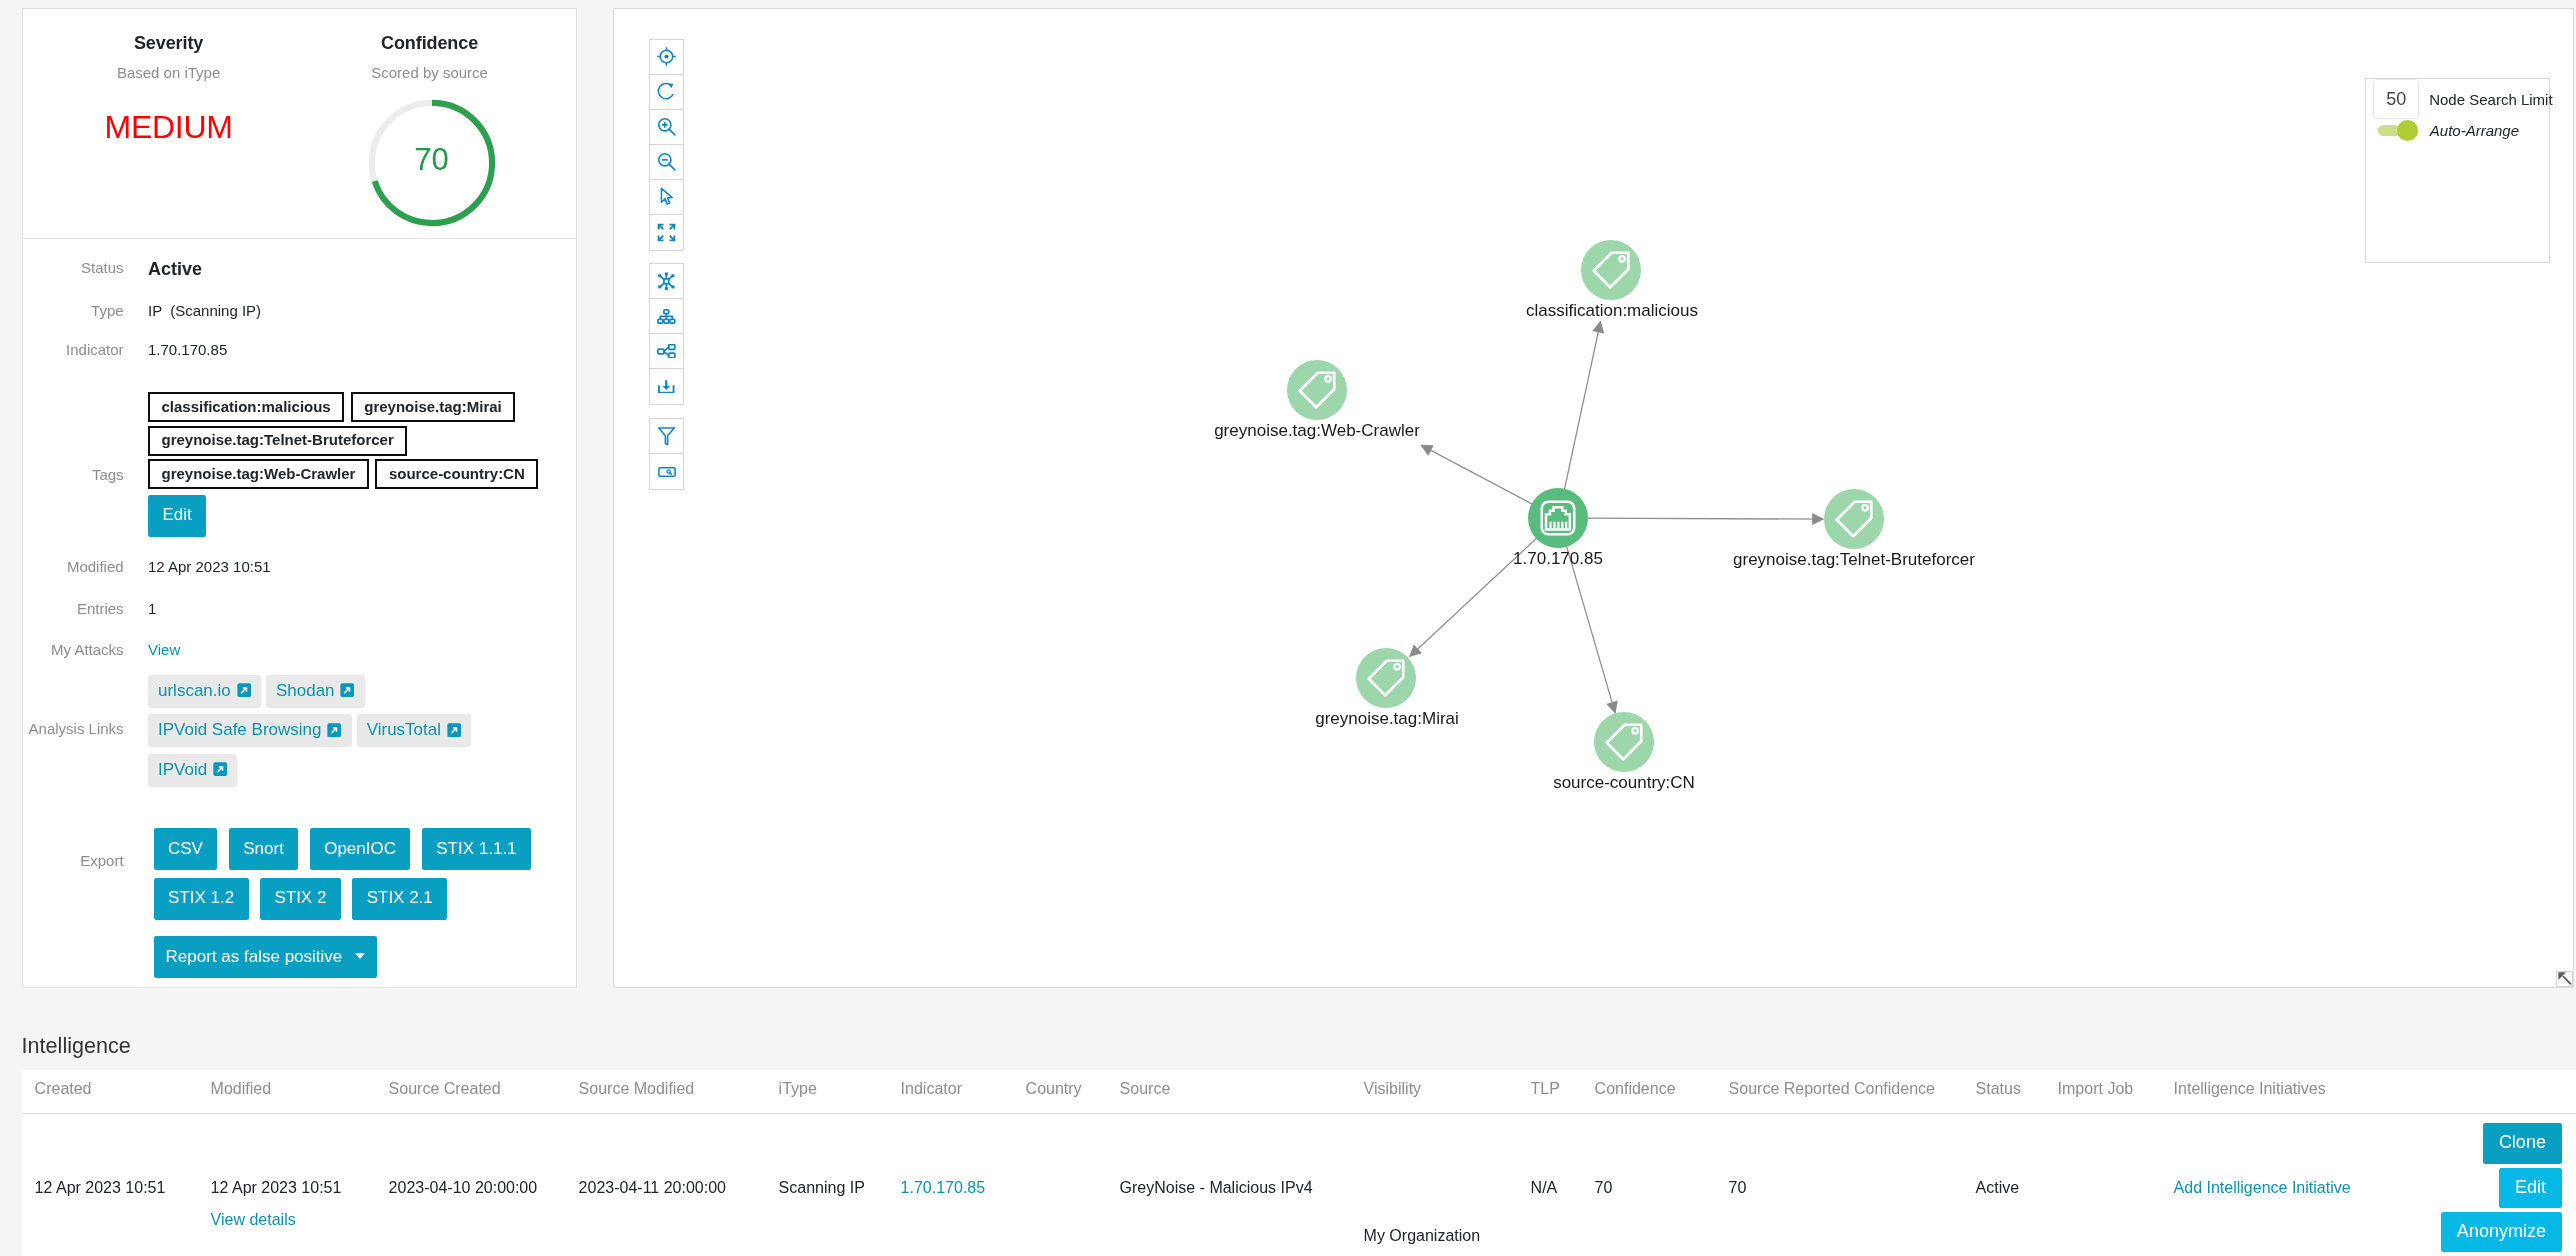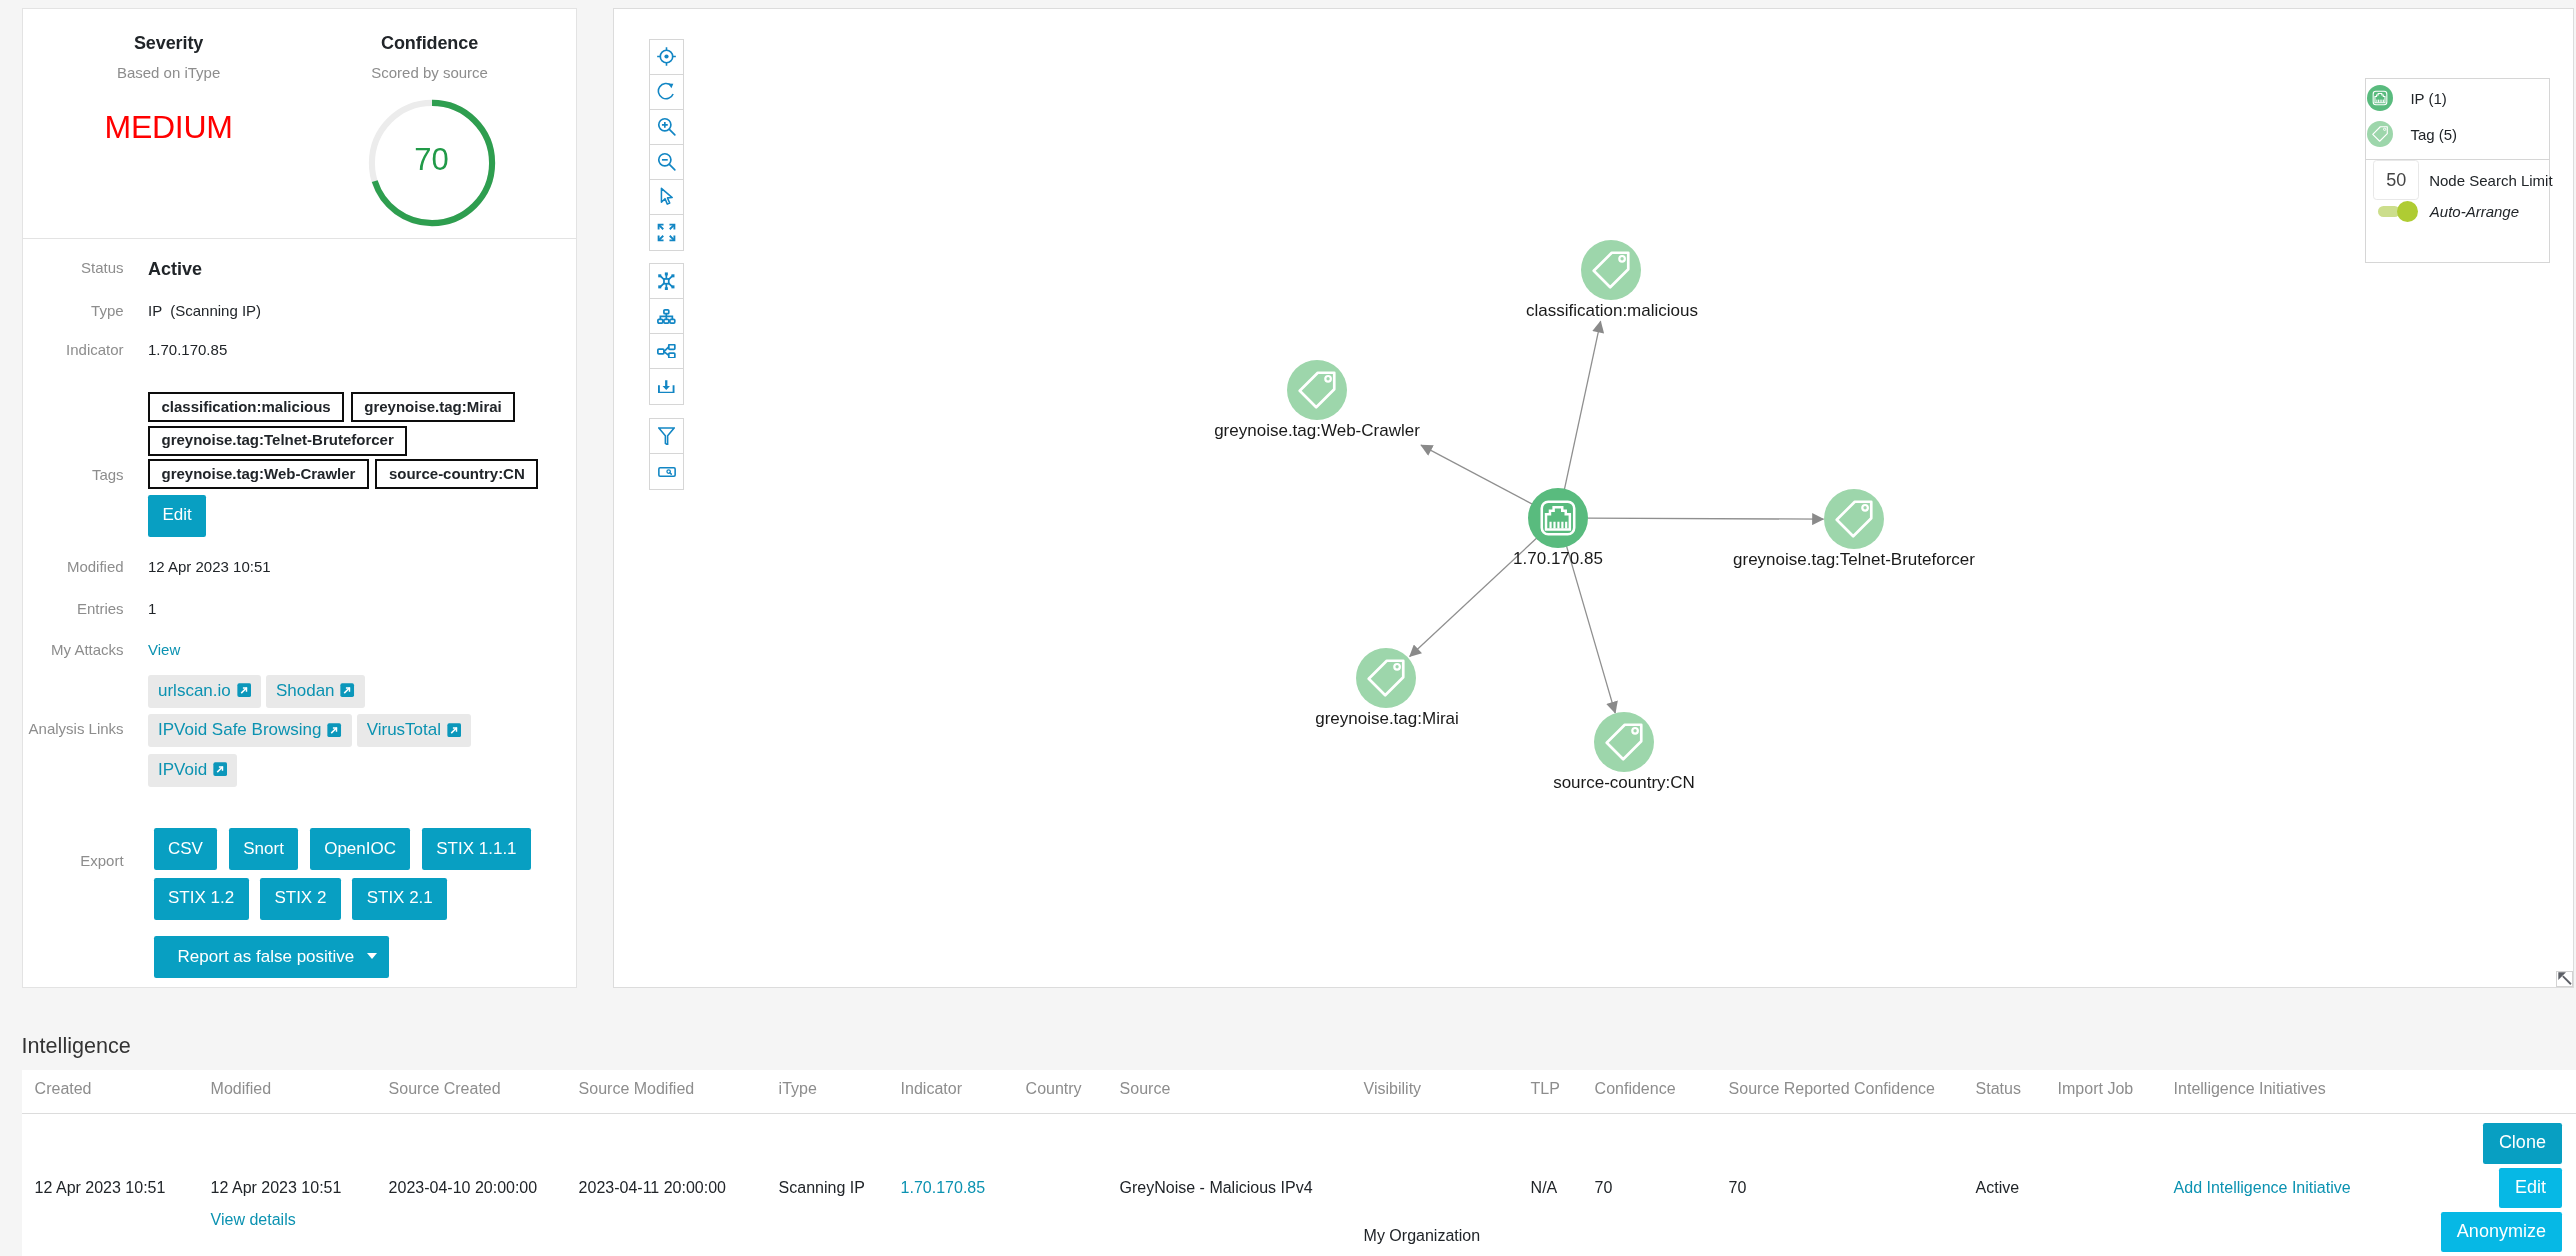--- a/index.html
+++ b/index.html
@@ -148,21 +148,21 @@
                   <rect x="0.5" y="0.5" width="19" height="19" rx="2.5" fill="#0b97bb"></rect>
                   <path d="M5.9 14.1 L13.5 6.5" stroke="#fff" stroke-width="2.1" fill="none"></path>
                   <path d="M8.2 6.0 L14.2 6.0 L14.2 12.0 L12.2 12.0 L12.2 8.0 L8.2 8.0 Z" fill="#fff"></path>
                 </svg></span></span></div>
       </div>
 
       <div class="frow" style="margin-top:35px;">
         <div class="flabel" style="padding-top:24px;">Export</div>
         <div class="fvalue" style="width:431px;margin-left:30px;">
           <div id="export-buttons"><button class="btn">CSV</button><button class="btn">Snort</button><button class="btn">OpenIOC</button><button class="btn">STIX 1.1.1</button><br><button class="btn">STIX 1.2</button><button class="btn">STIX 2</button><button class="btn">STIX 2.1</button></div>
-          <button class="btn" style="margin-top:9.3px;padding-left:24px;padding-right:12.2px;">
+          <button class="btn" style="margin-top:9.3px;padding-left:12px;padding-right:12.2px;">
             <span>Report as false positive</span>
             <span class="caret" style="display:inline-block;margin-left:8px;border-left:5.9px solid transparent;border-right:5.9px solid transparent;border-top:6.5px solid #fff;position:relative;top:-2.2px;"></span>
           </button>
         </div>
       </div>
     </div>
   </div>
 
   <div class="graph-card">
     <svg id="edges" style="position:absolute;left:0;top:0;" width="1959" height="979" viewBox="0 0 2726 1362">
@@ -264,41 +264,20 @@
         <div class="tbi">
           <svg width="18" height="10" viewBox="0 0 25 14" fill="none" stroke="#1286c4" stroke-width="2.2">
             <rect x="1.1" y="1.1" width="22.8" height="11.8" rx="1.6"></rect>
             <circle cx="14.8" cy="6.4" r="2.4" stroke-width="1.8"></circle>
             <path d="M16.6 8.2L18.5 10" stroke-width="2" stroke-linecap="round"></path>
           </svg>
         </div>
       </div>
 
     <div class="legend">
-      <div class="legend-top" id="legend-items">
-          <div class="legend-row">
-            <div class="legend-dot" style="background:#59bb7e">
-              <svg width="16" height="16" viewBox="-1 -1 26 26" fill="none" stroke="#fff" stroke-width="1.75">
-                <rect x="0.9" y="0.9" width="22.2" height="22.2" rx="4.4"></rect>
-                <path d="M3.8 19.8V9.5H6.5V7.0H9.0V4.6H14.9V7.0H17.3V9.5H20.1V19.8Z" stroke-width="1.7" stroke-linejoin="miter"></path>
-                <path d="M6.9 14.6v4.6M9.6 14.6v4.6M12.3 14.6v4.6M15.0 14.6v4.6M17.6 14.6v4.6" stroke-width="1.5"></path>
-              </svg>
-            </div>
-            <div class="legend-label">IP (1)</div>
-          </div>
-          <div class="legend-row">
-            <div class="legend-dot" style="background:#9dd6ab">
-              <svg width="16" height="16" viewBox="0 0 24 24" fill="none" stroke="#fff" stroke-width="1.7">
-                <path d="M12.5 1.1 L22.9 1.1 L22.9 11.5 L11.5 22.9 L1.1 12.5 Z" stroke-linejoin="round"></path>
-                <circle cx="19.0" cy="4.9" r="1.75" stroke-width="1.4"></circle>
-              </svg>
-            </div>
-            <div class="legend-label">Tag (5)</div>
-          </div>
-        </div>
       <div class="legend-bottom" style="padding-top:0px;padding-left:5.8px;">
         <div class="legend-row" style="height:40px;">
           <div class="nsl-input">50</div>
           <div class="legend-label" style="margin-left:10px;">Node Search Limit</div>
         </div>
         <div class="legend-row" style="height:24.4px;margin-top:-0.7px;">
           <div class="toggle"></div>
           <div class="legend-label" style="margin-left:30px;font-style:italic;">Auto-Arrange</div>
         </div>
       </div>

